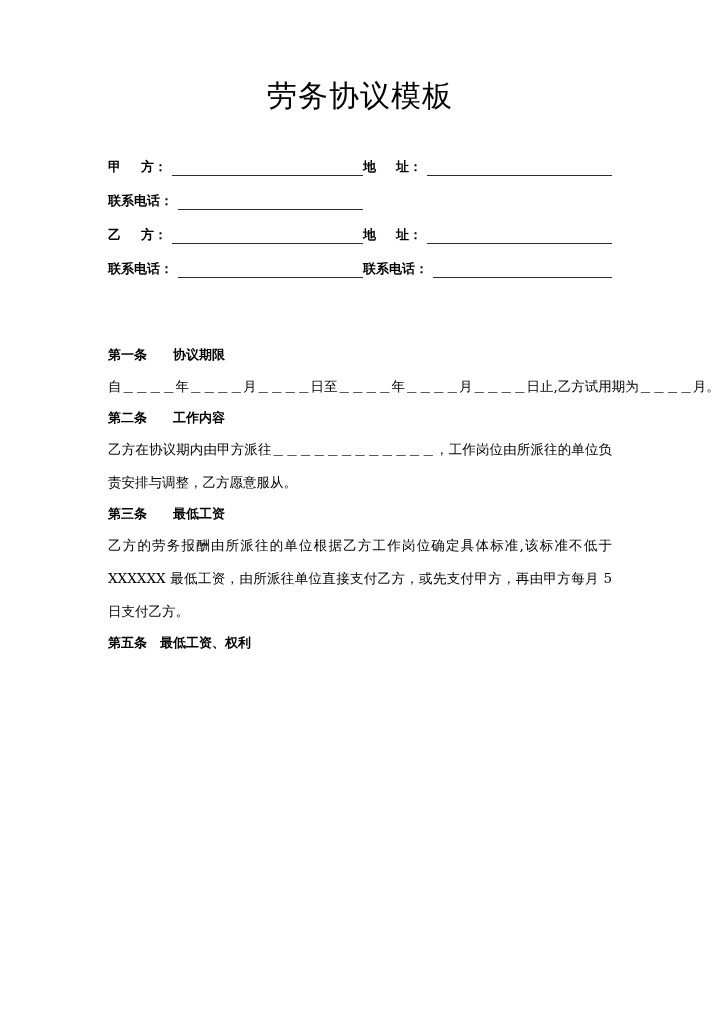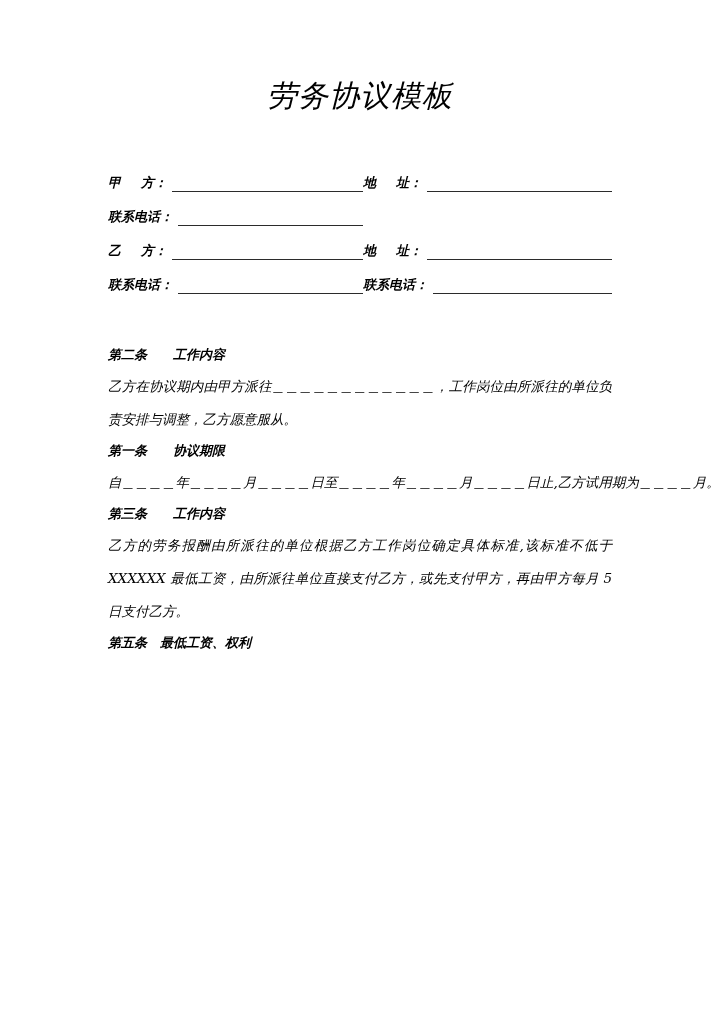--- a/index.html
+++ b/index.html
@@ -16,42 +16,41 @@
   }
 
   .page {
     position: relative;
     width: 720px;
     height: 1014px;
     background: #ffffff;
     box-sizing: border-box;
     padding: 0 108px 0 108px;
     overflow: hidden;
-    font-style: italic;
   }
 
   
   .doc-title {
     text-align: center;
     font-family: "DejaVu Sans", "Liberation Sans", sans-serif;
     font-weight: normal;
     font-size: 30px;
     letter-spacing: 1px;
     line-height: 1.2;
     margin: 0;
     padding-top: 78px;
   }
 
   
   .party-block {
     margin-top: 44px;
   }
   .form-row {
     display: flex;
-    align-items: flex-end;
+    align-items: flex-start;
     height: 34px;
   }
   .form-cell {
     display: flex;
     align-items: flex-end;
     white-space: nowrap;
   }
   .form-cell.left  { width: 255px; }
   .form-cell.right { width: 249px; }
 
@@ -165,35 +164,35 @@
         <span class="field-label colon">：</span>
         <span class="field-line"></span>
       </div>
     </div>
 
   </div>
 
   <div class="articles">
 
     <section class="article">
+      <h2 class="article-heading">第一条　　协议期限</h2>
+      <div class="article-body">
+        <p class="nowrap-line">自＿＿＿＿年＿＿＿＿月＿＿＿＿日至＿＿＿＿年＿＿＿＿月＿＿＿＿日止,乙方试用期为＿＿＿＿月。</p>
+      </div>
+    </section>
+
+    <section class="article">
       <h2 class="article-heading">第二条　　工作内容</h2>
       <div class="article-body">
         <p>乙方在协议期内由甲方派往＿＿＿＿＿＿＿＿＿＿＿＿，工作岗位由所派往的单位负责安排与调整，乙方愿意服从。</p>
       </div>
     </section>
 
     <section class="article">
-      <h2 class="article-heading">第一条　　协议期限</h2>
-      <div class="article-body">
-        <p class="nowrap-line">自＿＿＿＿年＿＿＿＿月＿＿＿＿日至＿＿＿＿年＿＿＿＿月＿＿＿＿日止,乙方试用期为＿＿＿＿月。</p>
-      </div>
-    </section>
-
-    <section class="article">
-      <h2 class="article-heading">第三条　　工作内容</h2>
+      <h2 class="article-heading">第三条　　最低工资</h2>
       <div class="article-body">
         <p>乙方的劳务报酬由所派往的单位根据乙方工作岗位确定具体标准,该标准不低于XXXXXX 最低工资，由所派往单位直接支付乙方，或先支付甲方，再由甲方每月 5 日支付乙方。</p>
       </div>
     </section>
 
 
     <section class="article">
       <h2 class="article-heading">第五条　最低工资、权利</h2>
     </section>
 

